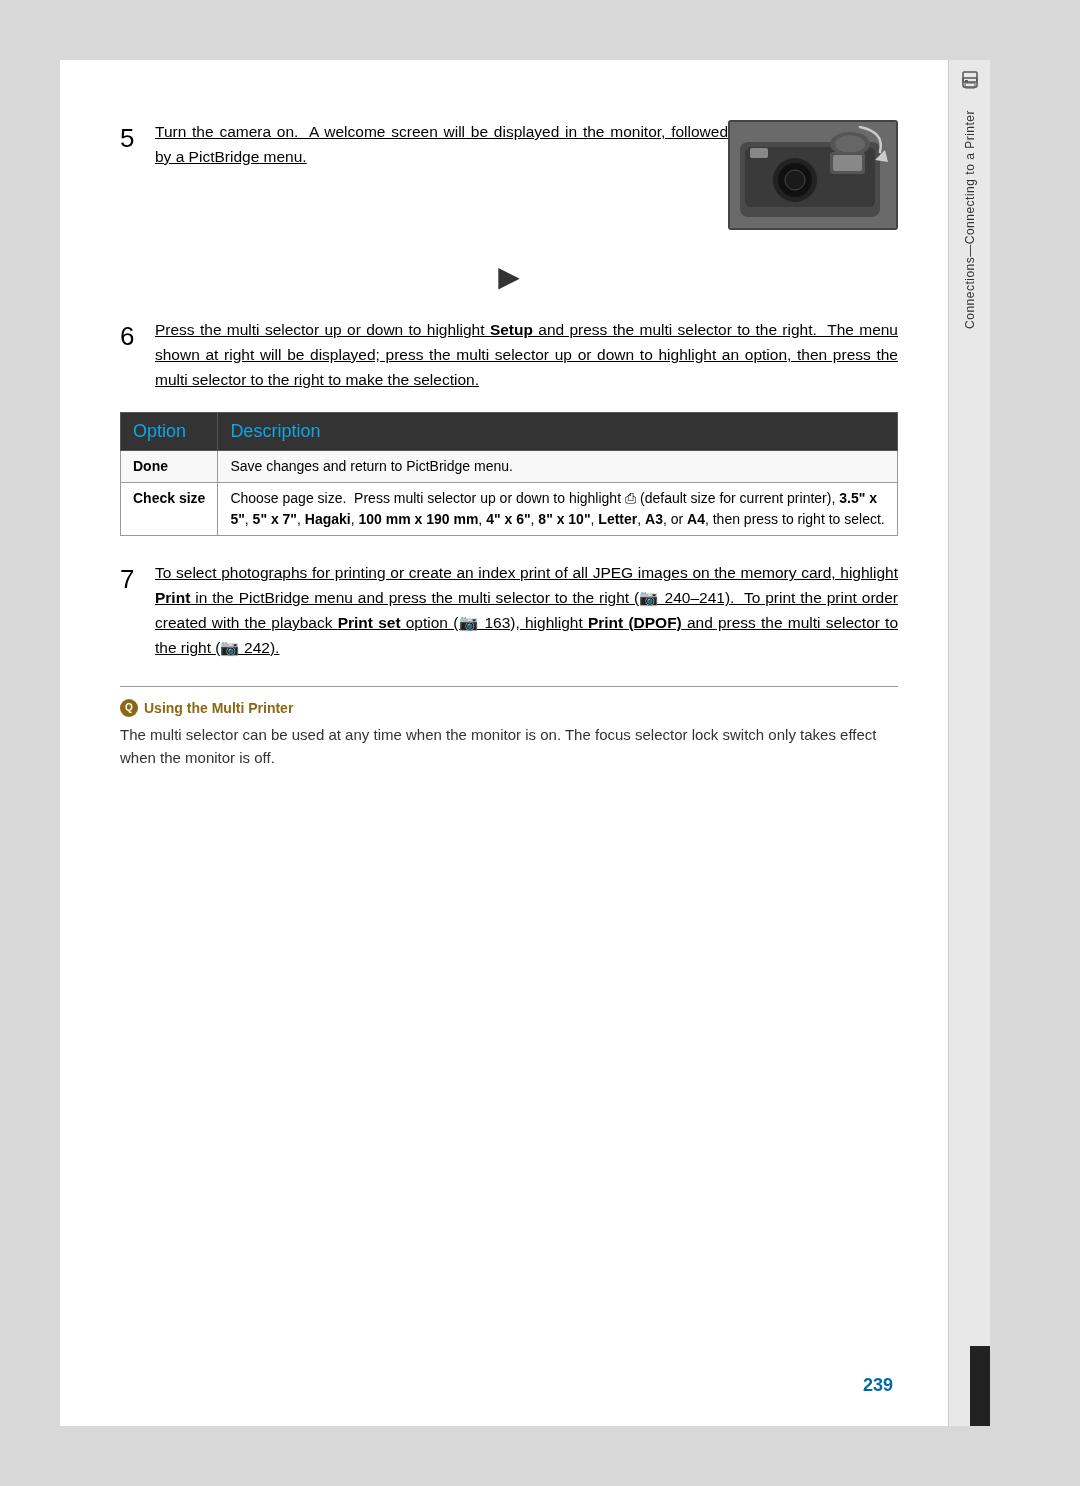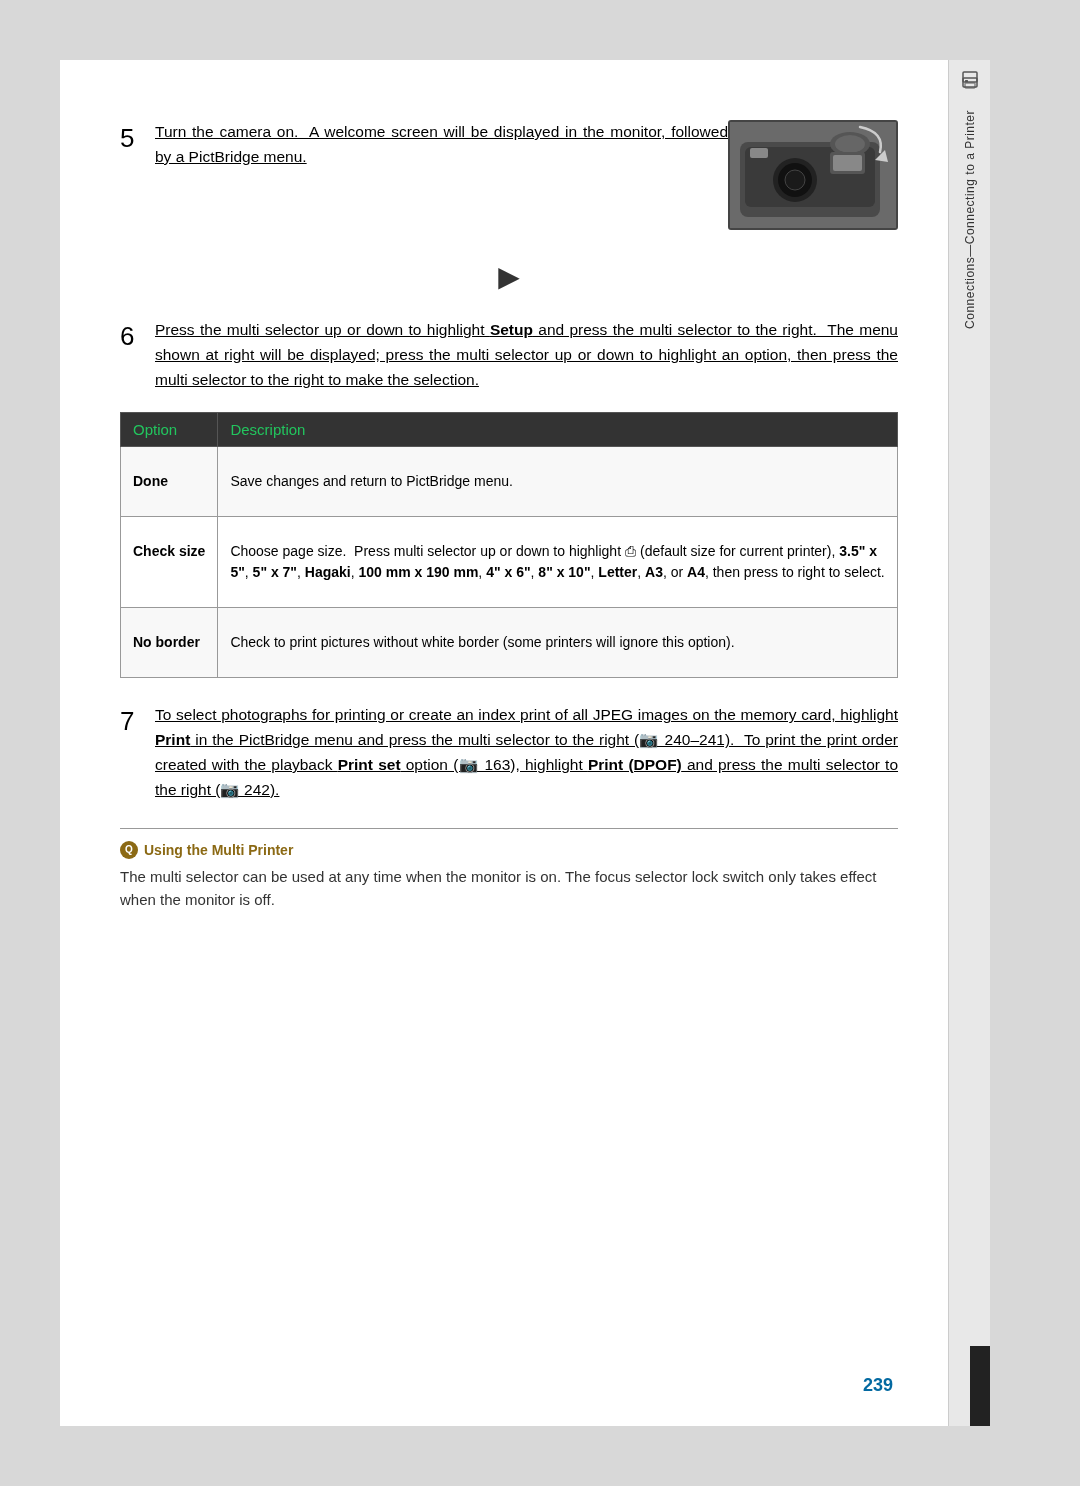--- a/index.html
+++ b/index.html
@@ -117,30 +117,30 @@
     
     .options-table {
       width: 100%;
       border-collapse: collapse;
       margin-bottom: 25px;
       border: 1px solid #555;
     }
 
     .options-table th {
       background-color: #333;
-      color: #22c55e;
+      color: #0ea5e9;
       padding: 8px 12px;
       text-align: left;
-      font-size: 15px;
+      font-size: 18px;
       font-weight: normal;
       border: 1px solid #555;
     }
 
     .options-table td {
-      padding: 24px 12px;
+      padding: 5px 12px;
       font-size: 14px;
       line-height: 1.5;
       vertical-align: top;
       border: 1px solid #999;
     }
 
     .options-table tr:nth-child(odd) td {
       background-color: #f8f8f8;
     }
 
@@ -276,24 +276,20 @@
         <tr>
           <td><span class="option-label">Done</span></td>
           <td>Save changes and return to PictBridge menu.</td>
         </tr>
         <tr>
           <td><span class="option-label">Check size</span></td>
           <td>
             Choose page size.&nbsp; Press multi selector up or down to highlight ⎙ (default size for current printer), <strong>3.5" x 5"</strong>, <strong>5" x 7"</strong>, <strong>Hagaki</strong>, <strong>100 mm x 190 mm</strong>, <strong>4" x 6"</strong>, <strong>8" x 10"</strong>, <strong>Letter</strong>, <strong>A3</strong>, or <strong>A4</strong>, then press to right to select.
           </td>
         </tr>
-        <tr>
-          <td><span class="option-label">No border</span></td>
-          <td>Check to print pictures without white border (some printers will ignore this option).</td>
-        </tr>
       </tbody>
     </table>
 
     <div class="step-7">
       <span class="step-number">7</span>
       <p class="step-text">
         To select photographs for printing or create an index print of all JPEG images on the memory card, highlight <strong>Print</strong> in the PictBridge menu and press the multi selector to the right (📷 240–241).&nbsp; To print the print order created with the playback <strong>Print set</strong> option (📷 163), highlight <strong>Print (DPOF)</strong> and press the multi selector to the right (📷 242).
       </p>
     </div>
 

